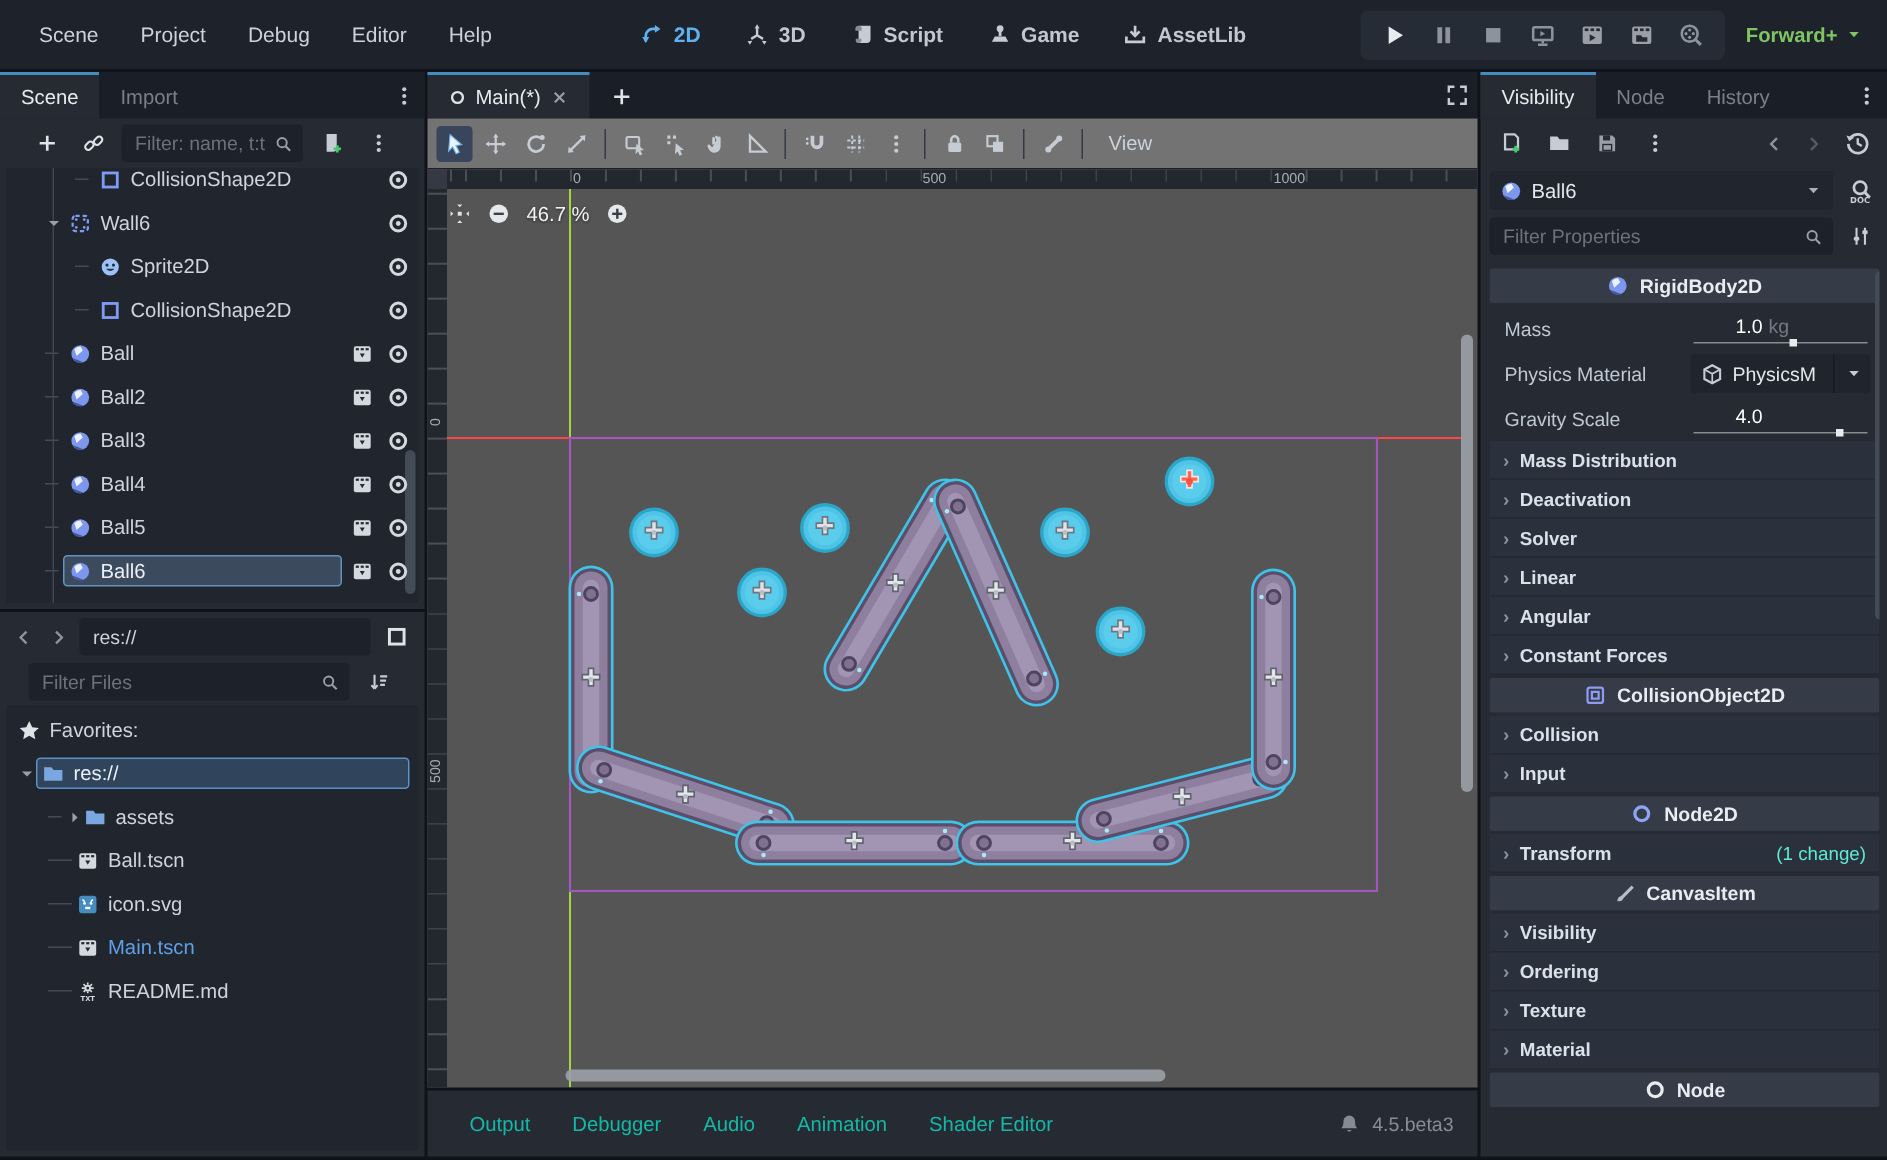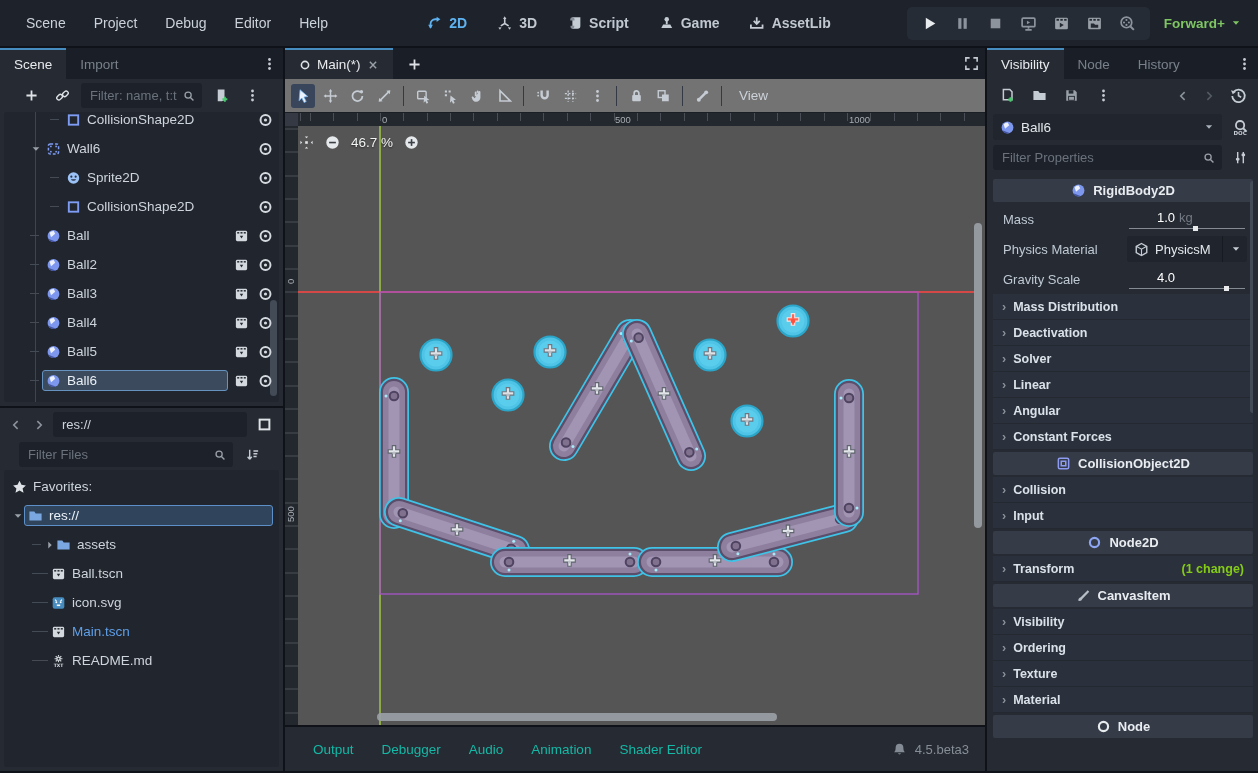--- a/index.html
+++ b/index.html
@@ -88,21 +88,21 @@
   .irow-prop .plabel{flex:1;white-space:nowrap;overflow:hidden}
   .pcontrol{width:120px;position:relative;flex-shrink:0}
   .pval{display:block;padding:2px 0 5px 30px;color:#fff}
   .pval .suffix{color:#737a84;margin-left:4px}
   .pslider{position:absolute;left:2px;right:2px;bottom:1px;height:1px;background:#848b93}
   .pslider i{position:absolute;top:-2px;width:5px;height:5px;background:#e8eaec;display:block}
   .pdrop{display:flex;align-items:center;gap:6px;background:#1f242d;border-radius:3px;height:26px;padding:0 2px 0 7px;color:#e4e8ec}
   .pdrop .dchev{margin-left:auto;display:flex;align-items:center;border-left:1px solid #161b22;padding:0 3px 0 7px;color:#aab1ba;align-self:stretch}
   .irow-group{display:flex;align-items:center;gap:7px;height:25px;padding:0 9px;background:#2b313c;border-bottom:1px solid #232831;font-weight:bold;color:#dbe1e8;font-size:12.5px}
   .irow-group .chev{color:#8a919b}
-  .irow-group .extra{margin-left:auto;font-weight:bold;color:#84cc16}
+  .irow-group .extra{margin-left:auto;font-weight:normal;color:#5eead4}
 </style>
 </head>
 <body>
 
 <div id="topbar">
   <div class="menus" id="menu-items">
       <div class="menu-item">Scene</div>
       <div class="menu-item">Project</div>
       <div class="menu-item">Debug</div>
       <div class="menu-item">Editor</div>

